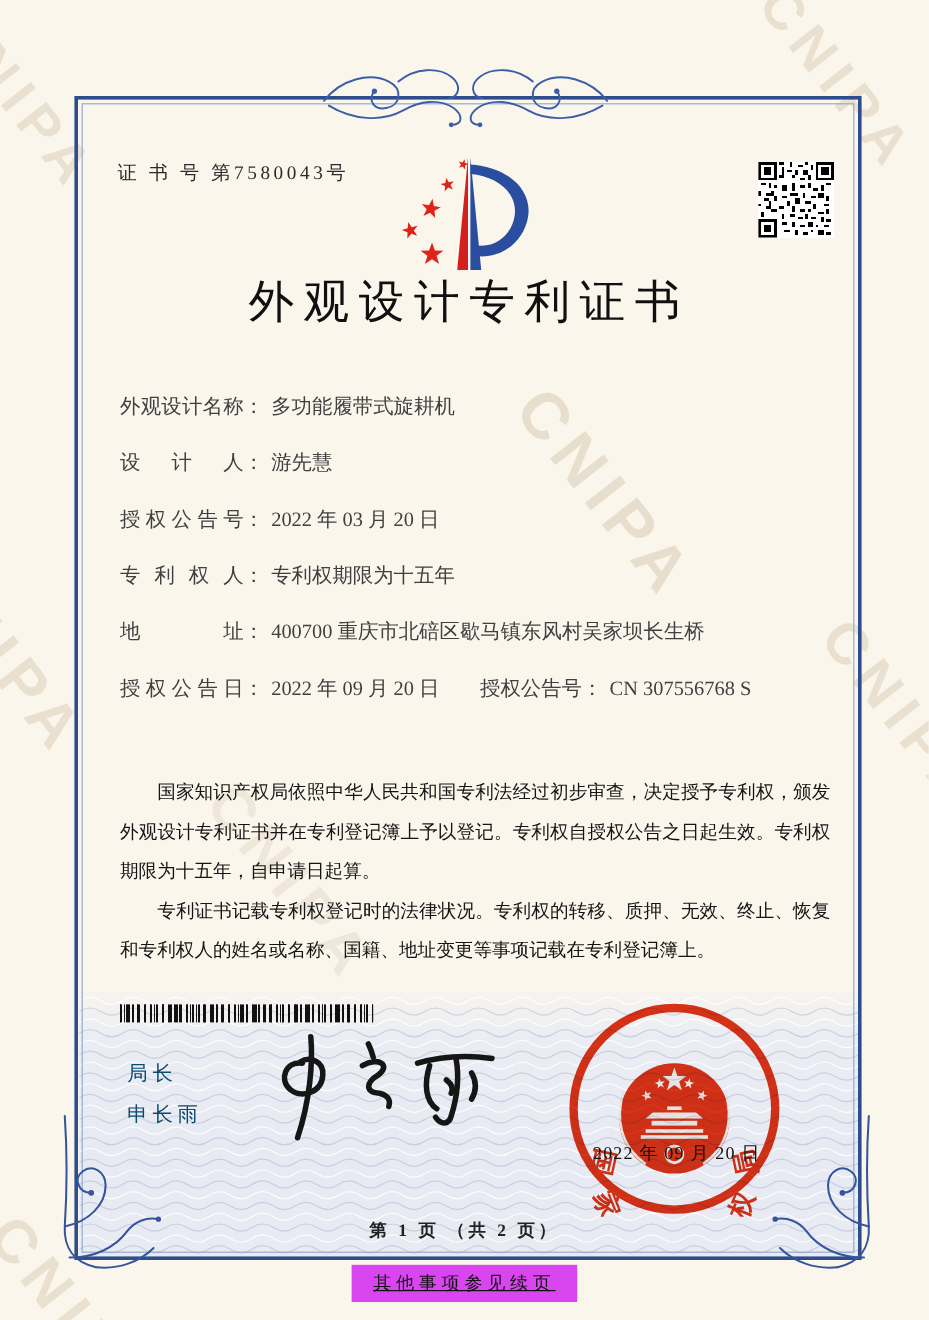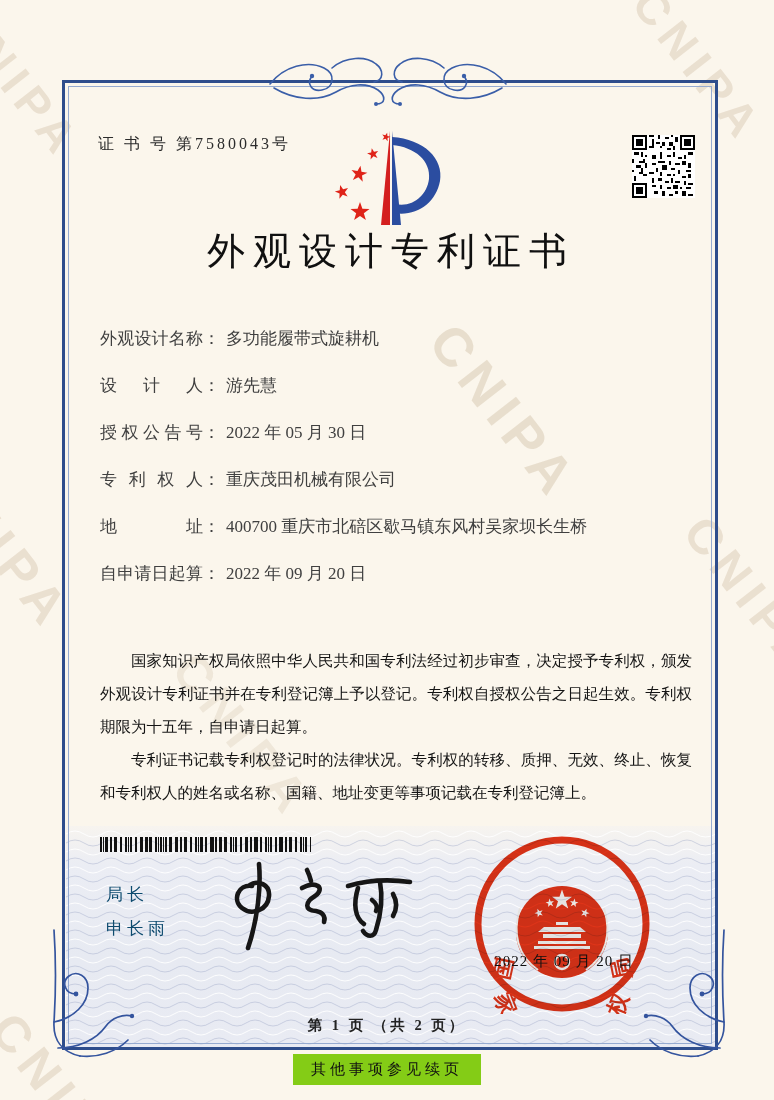--- a/index.html
+++ b/index.html
@@ -60,22 +60,22 @@
 
   
   .seal{position:absolute;left:472px;top:834px;width:180px;height:180px;mix-blend-mode:multiply;}
   .seal-date{position:absolute;left:484px;top:952px;width:160px;text-align:center;
              font-size:15px;color:#101010;letter-spacing:1px;z-index:5;}
 
   
   .pageinfo{position:absolute;left:0;top:1016px;width:774px;text-align:center;
             font-size:14.5px;letter-spacing:3px;color:#222;font-weight:bold;}
   .contnote{position:absolute;left:0;top:1054px;width:774px;text-align:center;}
-  .contnote span{display:inline-block;background:#84cc16;padding:6px 18px;
-                 font-size:15px;letter-spacing:4px;color:#111;}
+  .contnote span{display:inline-block;background:#d946ef;padding:6px 18px;
+                 font-size:15px;letter-spacing:4px;color:#111;text-decoration:underline;}
 </style>
 </head>
 <body>
 
 <div class="page">
 
   <div class="wm" style="left:-18px;top:-6px;font-size:46px;">CNIPA</div>
   <div class="wm" style="left:664px;top:-22px;font-size:46px;">CNIPA</div>
   <div class="wm" style="left:466px;top:312px;font-size:54px;color:rgba(205,188,160,.40);">CNIPA</div>
   <div class="wm" style="left:-38px;top:448px;font-size:52px;">CNIPA</div>
@@ -256,30 +256,33 @@
   <div class="title">外观设计专利证书</div>
 
   <div class="fields">
     <div class="row">
       <span class="flabel">外观设计名称</span><span class="colon">：</span><span>多功能履带式旋耕机</span>
     </div>
     <div class="row">
       <span class="flabel">设计人</span><span class="colon">：</span><span>游先慧</span>
     </div>
     <div class="row">
-      <span class="flabel">授权公告号</span><span class="colon">：</span><span>2022 年 05 月 30 日</span>
-    </div>
-    <div class="row">
-      <span class="flabel">专利权人</span><span class="colon">：</span><span>重庆茂田机械有限公司</span>
+      <span class="flabel">授权公告号</span><span class="colon">：</span><span>2022 年 03 月 20 日</span>
+    </div>
+    <div class="row">
+      <span class="flabel">专利权人</span><span class="colon">：</span><span>专利权期限为十五年</span>
     </div>
     <div class="row">
       <span class="flabel">地址</span><span class="colon">：</span><span>400700  重庆市北碚区歇马镇东风村吴家坝长生桥</span>
     </div>
     <div class="row">
-      <span class="flabel">自申请日起算</span><span class="colon">：</span><span>2022 年 09 月 20 日</span>
+      <span class="flabel">授权公告日</span><span class="colon">：</span><span>2022 年 09 月 20 日</span>
+      <span class="pair2">
+        <span>授权公告号</span><span class="colon">：</span><span>CN 307556768 S</span>
+      </span>
     </div>
   </div>
 
   <div class="paras">
     <p>国家知识产权局依照中华人民共和国专利法经过初步审查，决定授予专利权，颁发外观设计专利证书并在专利登记簿上予以登记。专利权自授权公告之日起生效。专利权期限为十五年，自申请日起算。</p>
     <p>专利证书记载专利权登记时的法律状况。专利权的转移、质押、无效、终止、恢复和专利权人的姓名或名称、国籍、地址变更等事项记载在专利登记簿上。</p>
   </div>
 
   <div class="barcode"></div>
 

